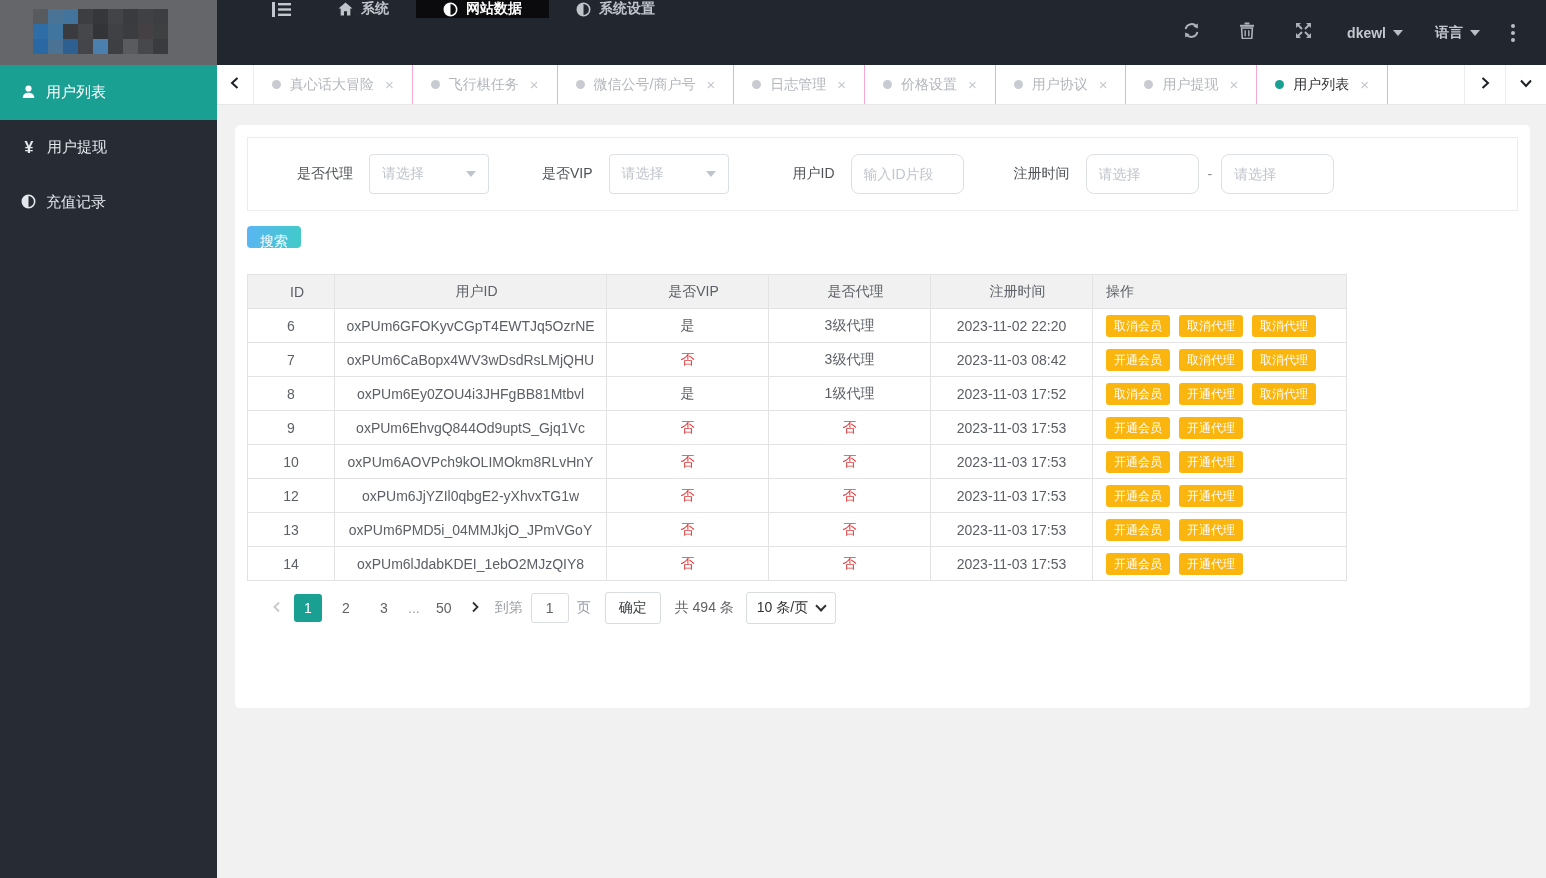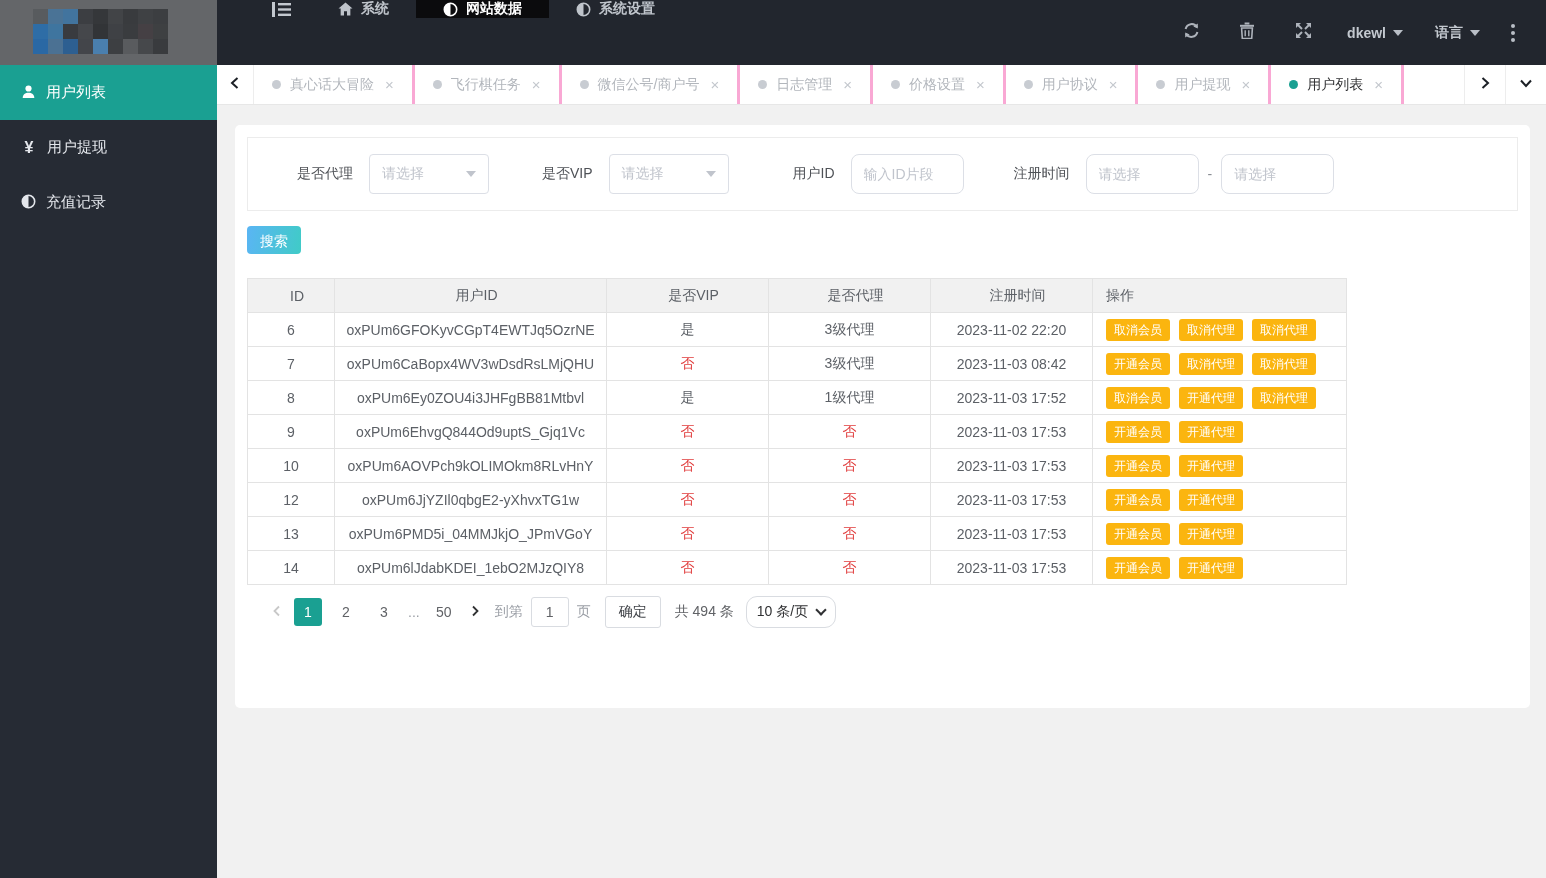--- a/index.html
+++ b/index.html
@@ -34,21 +34,21 @@
     color:#e4e7ec; font-size:15px; cursor:pointer; }
   .side-item.active { background:#1aa092; color:#fff; }
   .side-item .yen { font-size:16px; font-weight:bold; width:16px; text-align:center; }
 
   
   .tabbar { position:absolute; top:65px; left:217px; width:1329px; height:40px; background:#fff;
     border-bottom:1px solid #e7e7e7; display:flex; align-items:stretch; }
   .tab-scroll-left { width:37px; display:flex; align-items:center; justify-content:center;
     border-right:1px solid #ededed; cursor:pointer; }
   .tabs-wrap { display:flex; align-items:stretch; overflow:hidden; flex:1 1 auto; }
-  .tab { display:flex; align-items:center; gap:9px; padding:0 18px; border-right:3px solid #f9a8d4;
+  .tab { display:flex; align-items:center; gap:9px; padding:0 18px; border-right:1px solid #f9a8d4;
     font-size:14px; color:#b2b6bc; cursor:pointer; white-space:nowrap; }
   .tab .dot { width:9px; height:9px; border-radius:50%; background:#c8ccd2; flex:0 0 auto; }
   .tab.active { color:#303133; }
   .tab.active .dot { background:#1aa092; }
   .tab .tab-close { color:#c3c7cd; font-size:15px; margin-left:2px; cursor:pointer; }
   .tab-right-btns { display:flex; flex:0 0 auto; }
   .tab-right-btns .trb { width:41px; display:flex; align-items:center; justify-content:center;
     border-left:1px solid #ededed; cursor:pointer; }
 
   
@@ -63,21 +63,21 @@
     display:flex; align-items:center; justify-content:space-between; padding:0 12px;
     font-size:14px; color:#c0c4cc; cursor:pointer; background:#fff; }
   .select-caret { width:0; height:0; border-left:5px solid transparent; border-right:5px solid transparent;
     border-top:6px solid #c0c4cc; }
   .text-input { width:113px; height:40px; border:1px solid #dcdfe6; border-radius:8px;
     padding:0 12px; font-size:14px; color:#606266; outline:none;
     font-family:"Liberation Sans","DejaVu Sans",sans-serif; }
   .text-input::placeholder { color:#c0c4cc; }
   .range-sep { color:#8a8e94; margin:0 9px; font-size:14px; }
 
-  .search-btn { margin-top:15px; display:inline-block; height:28px; line-height:30px; padding:0 13px;
+  .search-btn { margin-top:15px; display:inline-block; height:22px; line-height:30px; padding:0 13px;
     background:linear-gradient(100deg,#5ab5f4 0%,#40cbc7 100%); color:#fff; font-size:14px;
     border:none; border-radius:4px; cursor:pointer; }
 
   
   table.user-table { border-collapse:collapse; margin-top:24px; width:1099px; table-layout:fixed;
     font-size:14px; color:#5c6066; }
   .user-table th, .user-table td { border:1px solid #e3e3e3; height:34px; text-align:center;
     overflow:hidden; white-space:nowrap; }
   .user-table th { background:#f1f1f1; font-weight:normal; color:#5c6066;padding-left:12px; }
   .user-table th.op-col, .user-table td.op-col { text-align:left; padding-left:13px; }
@@ -93,21 +93,21 @@
     margin:0 5px; cursor:pointer; border-radius:3px; }
   .pg-num.active { background:#1aa092; color:#fff; cursor:default; }
   .pg-ellipsis { margin:0 5px; color:#9a9ea5; }
   .pg-goto-label, .pg-unit { color:#9a9ea5; margin:0 8px; }
   .pg-input { width:38px; height:30px; border:1px solid #d9dce1; border-radius:3px; text-align:center;
     font-size:14px; color:#606266; outline:none; font-family:"Liberation Sans","DejaVu Sans",sans-serif; }
   .pg-confirm { height:32px; padding:0 13px; margin:0 6px; background:#fff; border:1px solid #d9dce1;
     border-radius:3px; font-size:14px; font-weight:normal; color:#3e4146; cursor:pointer;
     font-family:"Liberation Sans","DejaVu Sans",sans-serif; }
   .pg-total { margin:0 12px 0 8px; }
-  .pg-size-select { height:32px; border:1px solid #d9dce1; border-radius:11px; display:flex;
+  .pg-size-select { height:32px; border:1px solid #d9dce1; border-radius:3px; display:flex;
     align-items:center; gap:9px; padding:0 10px; cursor:pointer; color:#303133; background:#fff; }
   .chev { width:8px; height:8px; border-right:2px solid #303133; border-bottom:2px solid #303133;
     transform:rotate(45deg); margin-top:-4px; }
 </style>
 </head>
 <body>
 
 <div class="navbar">
   <div class="logo-box">
     <div class="logo-mosaic">

